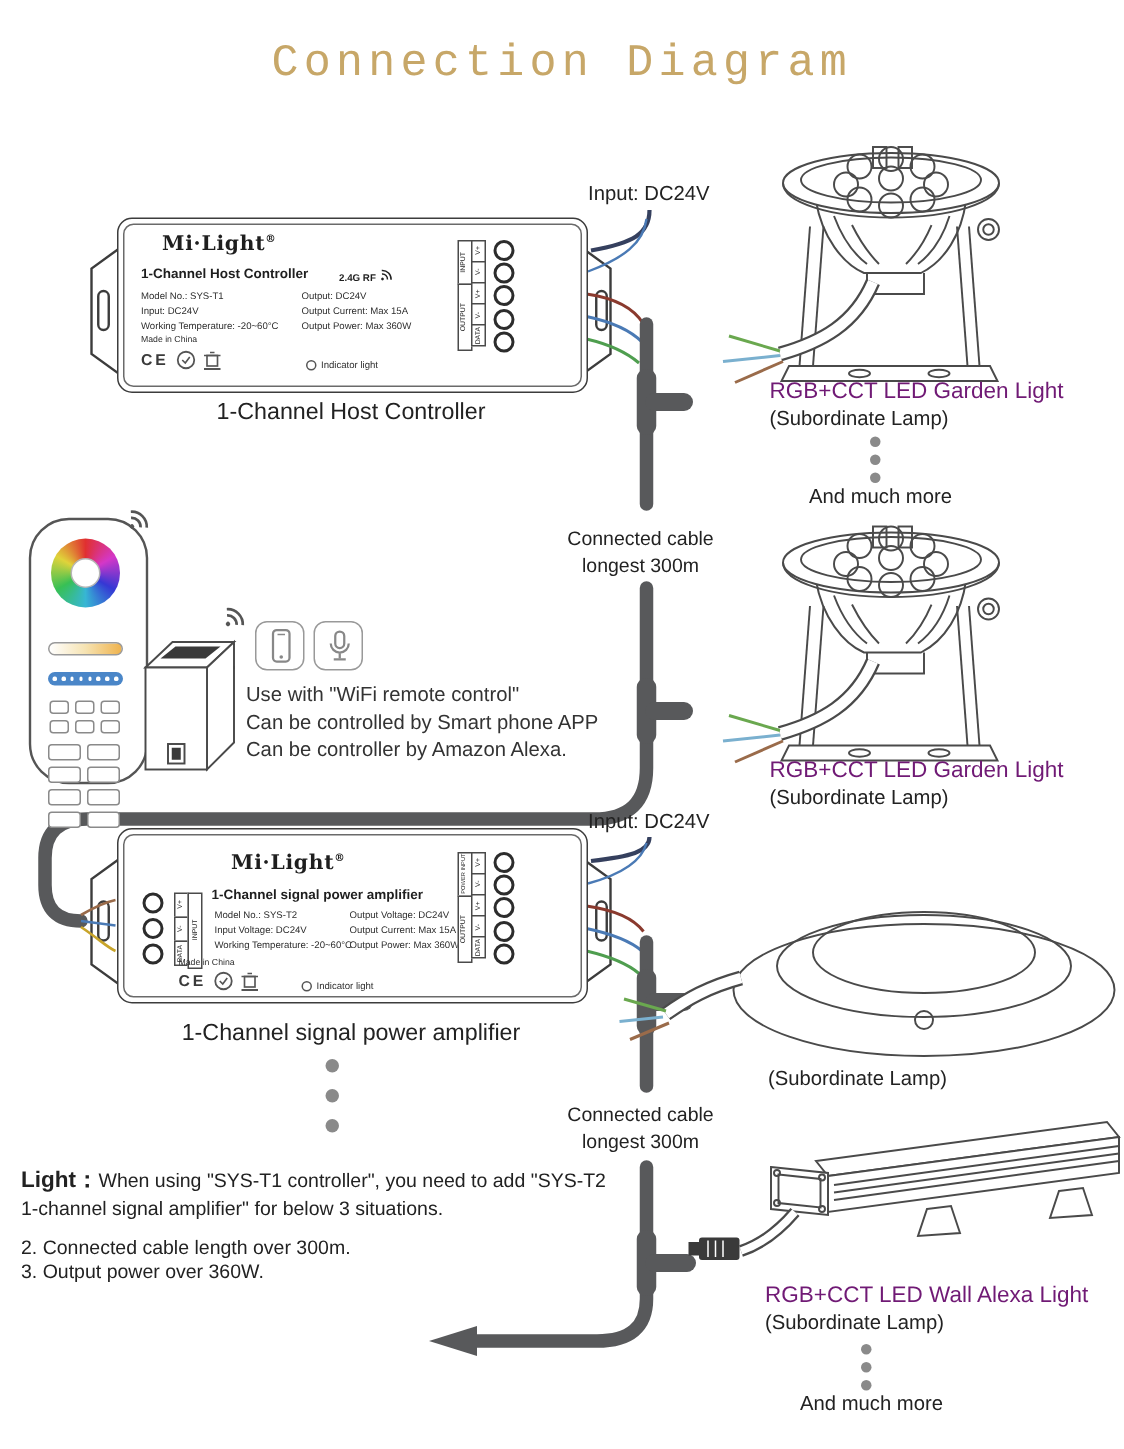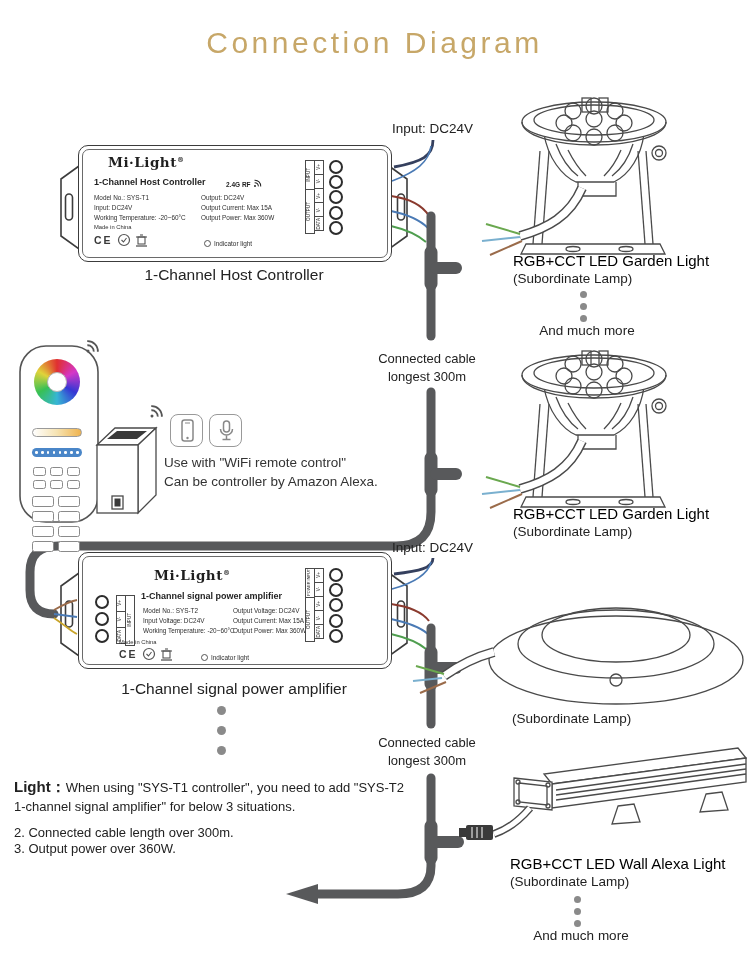--- a/index.html
+++ b/index.html
@@ -1,21 +1,21 @@
 <!DOCTYPE html>
 <html><head>
 <meta charset="utf-8">
 <style>
   html,body{margin:0;padding:0;background:#fff;}
   #page{position:relative;width:749px;height:966px;background:#fff;overflow:hidden;
         font-family:"Liberation Sans",sans-serif;color:#2a2a2a;}
   #art{position:absolute;left:0;top:0;z-index:1;}
   .abs{position:absolute;}
   #title{left:0;top:26px;width:749px;text-align:center;font-size:30px;letter-spacing:3.5px;
-         color:#c7a768;z-index:3;}
+         color:#c7a768;z-index:3;font-family:Liberation Mono, monospace;}
   
   .controller{position:absolute;width:312px;height:115px;background:#fff;border:1.6px solid #3c3c3c;
               border-radius:10px;z-index:2;}
   .controller::before{content:"";position:absolute;inset:3px;border:1px solid #6a6a6a;border-radius:7px;}
   #c1{left:78px;top:145px;} #c2{left:78px;top:552px;}
   .logo{position:absolute;font-family:"DejaVu Serif",serif;font-weight:bold;font-size:13.5px;
         letter-spacing:.5px;color:#1e1e1e;}
   .reg{font-size:7px;vertical-align:super;}
   .devname{position:absolute;font-size:9px;font-weight:bold;color:#1e1e1e;white-space:nowrap;}
   .rf{position:absolute;font-size:6.5px;font-weight:bold;color:#1e1e1e;white-space:nowrap;}
@@ -30,21 +30,21 @@
   .tcell{box-sizing:border-box;width:10px;border:.8px solid #4a4a4a;background:#fff;
          display:flex;align-items:center;justify-content:center;margin:-0.4px;}
   .vt{writing-mode:vertical-rl;transform:rotate(180deg);font-size:4.6px;color:#1e1e1e;line-height:1;}
   .vts{font-size:3.8px;}
   .screws{position:absolute;display:flex;flex-direction:column;}
   .screw{box-sizing:border-box;width:14px;height:14px;border:2.2px solid #2c2c2c;border-radius:50%;background:#fff;}
   .caption{position:absolute;width:312px;text-align:center;font-size:15.5px;color:#222;z-index:3;}
   
   .lbl{position:absolute;font-size:13.5px;color:#222;z-index:3;white-space:nowrap;}
   .cablenote{position:absolute;width:132px;text-align:center;font-size:13px;line-height:18px;color:#222;z-index:3;}
-  .lightcap{position:absolute;font-size:15px;color:#000000;z-index:3;white-space:nowrap;}
+  .lightcap{position:absolute;font-size:15px;color:#701a75;z-index:3;white-space:nowrap;}
   .lightsub{position:absolute;font-size:13.5px;color:#222;z-index:3;white-space:nowrap;}
   .more{position:absolute;width:120px;text-align:center;font-size:13.5px;color:#222;z-index:3;}
   .vdots{position:absolute;display:flex;flex-direction:column;align-items:center;z-index:3;}
   .vdots i{border-radius:50%;background:#8a8a8a;display:block;}
   .wifi-text{position:absolute;left:164px;top:454px;font-size:13.5px;line-height:18.5px;color:#333;z-index:3;}
   .iconbox{position:absolute;width:33px;height:33px;border:1.6px solid #999;border-radius:8px;
            box-sizing:border-box;z-index:3;display:flex;align-items:center;justify-content:center;}
   
   #note{position:absolute;left:14px;top:777px;width:440px;z-index:3;color:#222;}
   #note .head{font-size:13px;line-height:19px;margin:0;}
@@ -441,20 +441,21 @@
 <div class="iconbox" style="left:209px;top:414px;">
   <svg width="26" height="26">
         <rect x="10.5" y="3" width="6" height="11" rx="3" fill="none" stroke="#888" stroke-width="1.5"></rect>
         <path d="M7.5,11 a6,6 0 0 0 12,0" fill="none" stroke="#888" stroke-width="1.5"></path>
         <line x1="13.5" y1="17.5" x2="13.5" y2="21" stroke="#888" stroke-width="1.5"></line>
         <line x1="9.5" y1="21.5" x2="17.5" y2="21.5" stroke="#888" stroke-width="1.5"></line>
       </svg>
 </div>
 <div class="wifi-text">
   <div>Use with "WiFi remote control"</div>
+  <div>Can be controlled by Smart phone APP</div>
   <div>Can be controller by Amazon Alexa.</div>
 </div>
 
 <div class="wheel"></div>
 <div class="cctpill"></div>
 <div class="bluepill">
       <i></i>
       <i></i>
       <i></i>
       <i></i>

